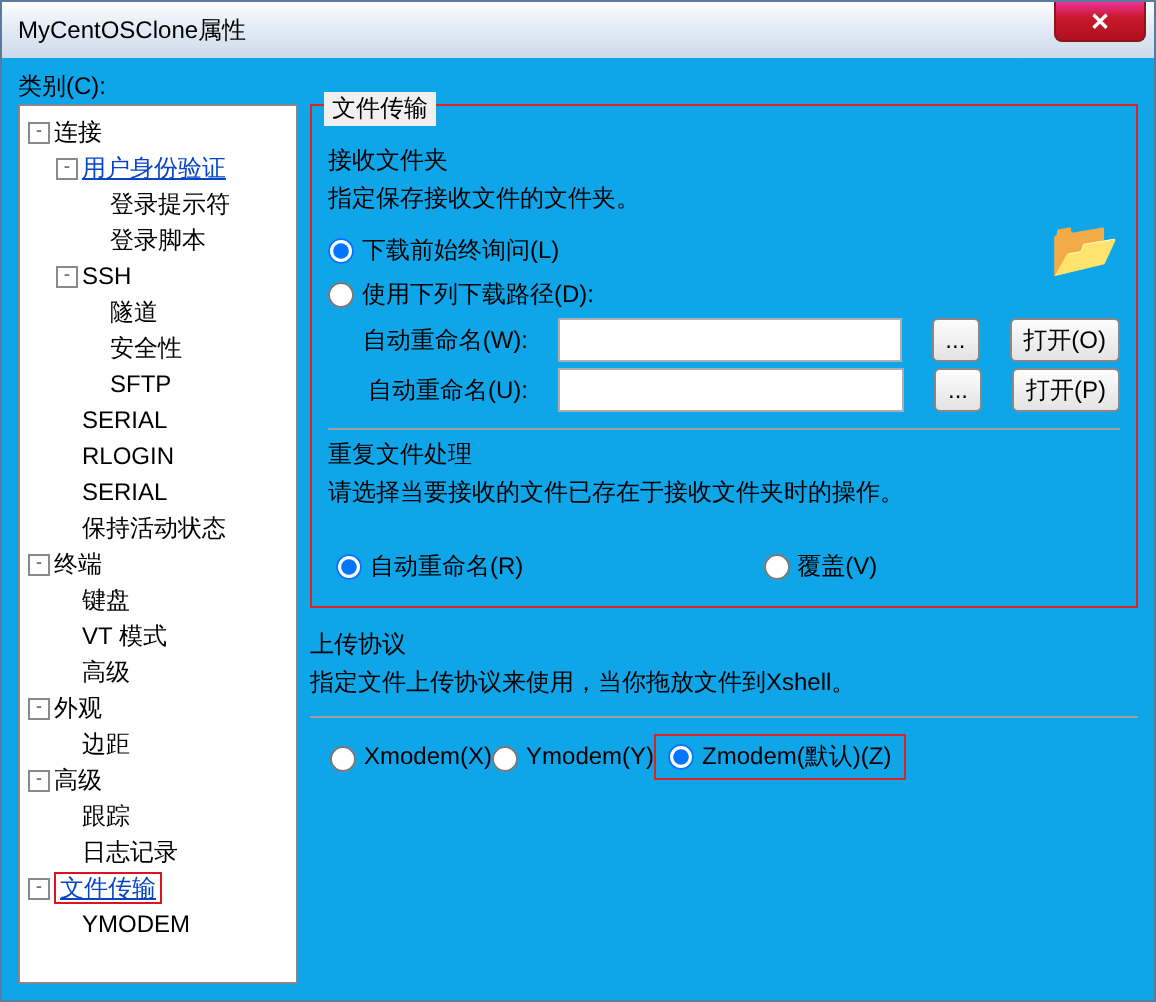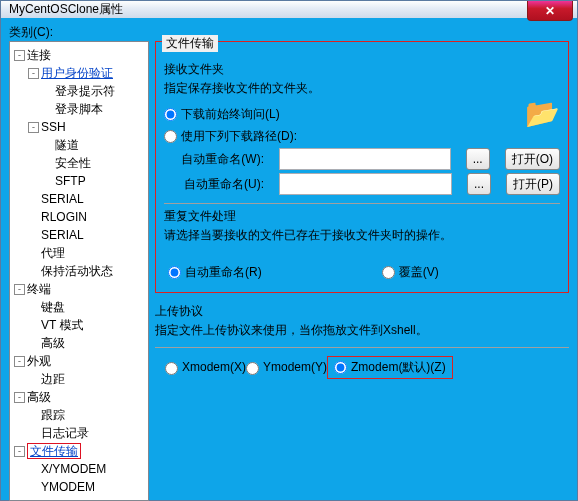--- a/index.html
+++ b/index.html
@@ -67,21 +67,20 @@
               <li><span class="tw">-</span><span class="nl">SSH</span>
                 <ul>
                   <li><span class="sp"></span><span class="nl bold">隧道</span></li>
                   <li><span class="sp"></span><span class="nl">安全性</span></li>
                   <li><span class="sp"></span><span class="nl">SFTP</span></li>
                 </ul>
               </li>
               <li><span class="sp"></span><span class="nl">SERIAL</span></li>
               <li><span class="sp"></span><span class="nl">RLOGIN</span></li>
               <li><span class="sp"></span><span class="nl">SERIAL</span></li>
-              <li><span class="sp"></span><span class="nl">代理</span></li>
               <li><span class="sp"></span><span class="nl">保持活动状态</span></li>
             </ul>
           </li>
           <li><span class="tw">-</span><span class="nl bold">终端</span>
             <ul>
               <li><span class="sp"></span><span class="nl bold">键盘</span></li>
               <li><span class="sp"></span><span class="nl">VT 模式</span></li>
               <li><span class="sp"></span><span class="nl">高级</span></li>
             </ul>
           </li>
@@ -91,21 +90,20 @@
             </ul>
           </li>
           <li><span class="tw">-</span><span class="nl bold">高级</span>
             <ul>
               <li><span class="sp"></span><span class="nl">跟踪</span></li>
               <li><span class="sp"></span><span class="nl bold">日志记录</span></li>
             </ul>
           </li>
           <li><span class="tw">-</span><span class="nl link boxed">文件传输</span>
             <ul>
-              <li><span class="sp"></span><span class="nl">X/YMODEM</span></li>
               <li><span class="sp"></span><span class="nl">YMODEM</span></li>
             </ul>
           </li>
         </ul>
       </div>
 
       <div class="right">
         <div class="group red">
           <span class="legend">文件传输</span>
           <div class="grpbody">

